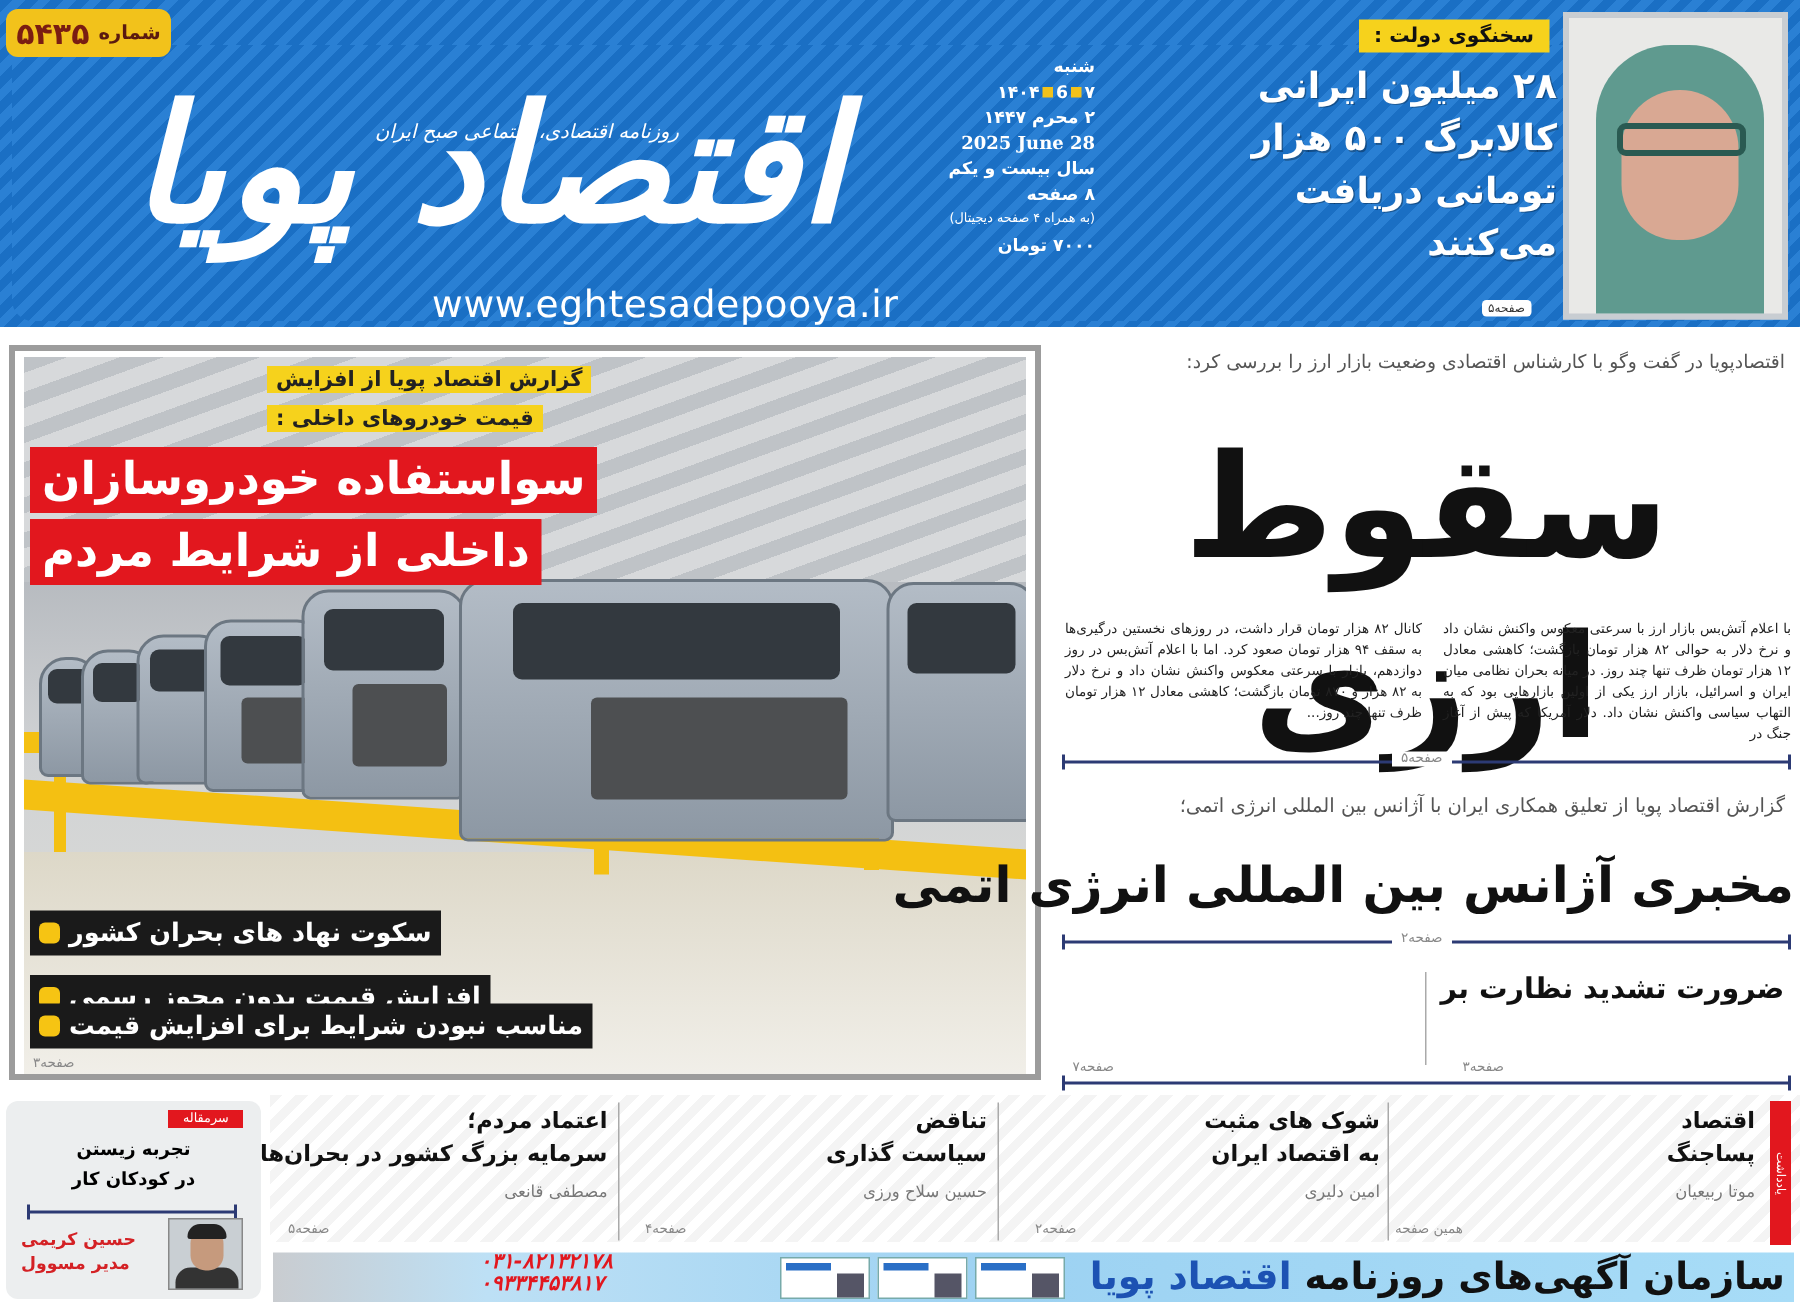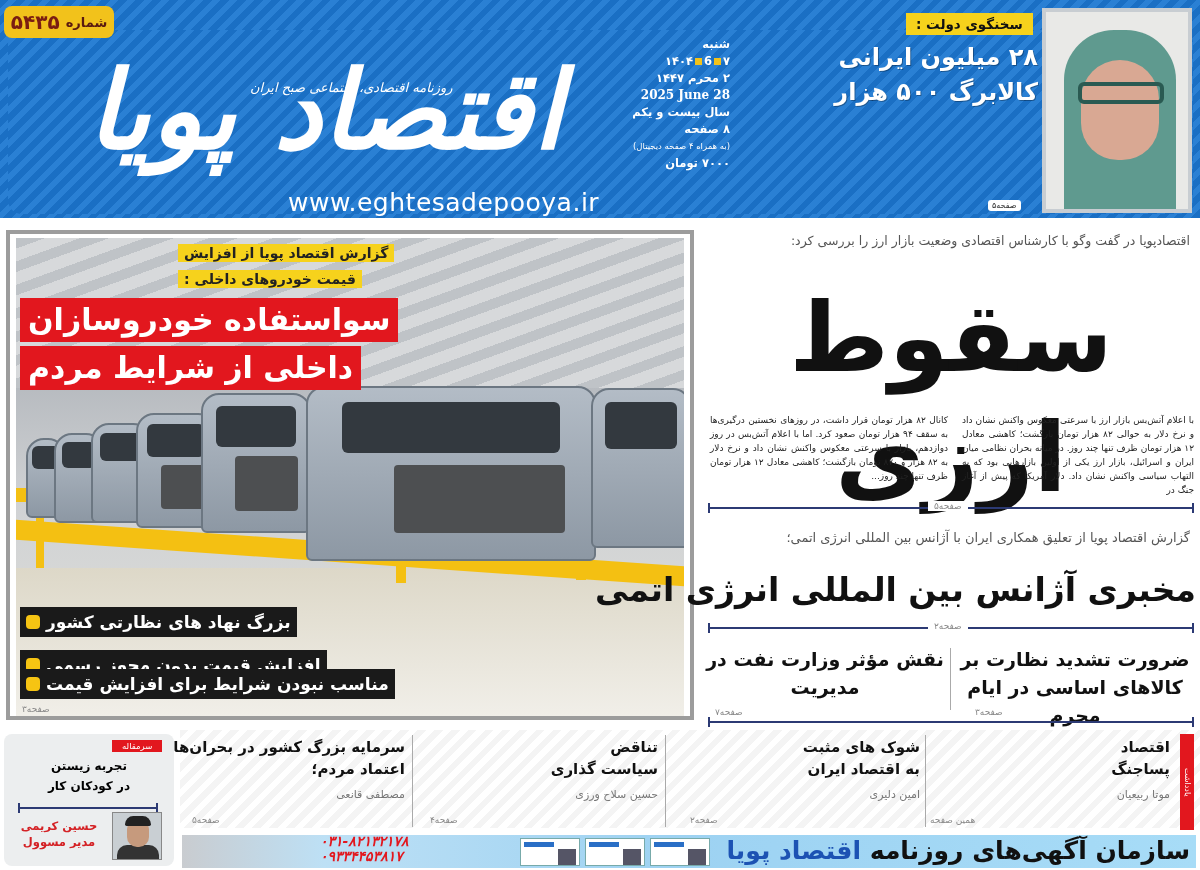--- a/index.html
+++ b/index.html
@@ -111,21 +111,21 @@
     .col-author { font-size: 11px; color: #777; text-align: right; white-space: nowrap; }
     .red-vert {
       left: 1180px; top: 734px; width: 14px; height: 96px; background: #e2171e; color: #fff; font-size: 8px;
       writing-mode: vertical-rl; display: flex; align-items: center; justify-content: center;
     }
     .editorial {
       left: 4px; top: 734px; width: 170px; height: 132px; background: #eceeef; border-radius: 8px;
     }
     .ed-tag { left: 112px; top: 740px; background: #e2171e; color: #fff; font-size: 8.5px; padding: 1px 10px; }
     .ed-title { left: 14px; top: 756px; width: 150px; font-size: 12px; font-weight: bold; text-align: center; line-height: 20px; }
-    .ed-author { left: 14px; top: 818px; width: 90px; text-align: center; color: #d42125; font-size: 11.5px; line-height: 16px; font-weight: bold; }
+    .ed-author { left: 14px; top: 818px; width: 90px; text-align: left; color: #d42125; font-size: 11.5px; line-height: 16px; font-weight: bold; }
     .ed-photo { left: 112px; top: 812px; width: 50px; height: 48px; background: #c9cfd3; border: 1px solid #888; overflow: hidden; }
     .ed-photo .hd { position: absolute; left: 14px; top: 6px; width: 22px; height: 28px; background: #c69a7d; border-radius: 10px; }
     .ed-photo .hair { position: absolute; left: 12px; top: 3px; width: 26px; height: 10px; background: #222; border-radius: 10px 10px 2px 2px; }
     .ed-photo .suit { position: absolute; left: 4px; top: 32px; width: 42px; height: 20px; background: #333; border-radius: 10px 10px 0 0; }
 
     .ad-banner {
       left: 182px; top: 835px; width: 1014px; height: 33px;
       background: linear-gradient(90deg, #c9ccd0 0%, #bde0f5 14%, #9dd2f2 48%, #a7dcf7 100%);
       overflow: hidden;
     }
@@ -159,20 +159,21 @@
   <div>سال بیست و یکم</div>
   <div>۸ صفحه</div>
   <div class="small">(به همراه ۴ صفحه دیجیتال)</div>
   <div>۷۰۰۰ تومان</div>
 </div>
 
 <div class="abs spokes-tag">سخنگوی دولت :</div>
 <div class="abs spokes-headline">
   <div>۲۸ میلیون ایرانی</div>
   <div>کالابرگ ۵۰۰ هزار</div>
+  <div>تومانی دریافت می‌کنند</div>
 </div>
 <div class="abs portrait">
   <div class="face-bg"></div>
     <div class="hijab"></div>
     <div class="face"></div>
     <div class="glasses"></div>
 </div>
 <div class="abs portrait-page">صفحه۵</div>
 
 <div class="abs feature-frame"></div>
@@ -209,21 +210,21 @@
       <div class="win"></div>
     </div>
 </div>
 
 <div class="abs kicker-y" style="left:178px;top:244px;">گزارش اقتصاد پویا از افزایش</div>
 <div class="abs kicker-y" style="left:178px;top:270px;">قیمت خودروهای داخلی :</div>
 <div class="abs hl-red" style="left:20px;top:298px;">سواستفاده خودروسازان</div>
 <div class="abs hl-red" style="left:20px;top:346px;">داخلی از شرایط مردم</div>
 
 <div class="abs bullet-row" style="left:20px;top:607px;">
-  <span>بزرگ نهاد های نظارتی کشور</span>
+  <span>سکوت نهاد های بحران کشور</span>
     <span class="dot"></span>
 </div>
 <div class="abs bullet-row" style="left:20px;top:638px;margin-top:12px;">
   <span>افزایش قیمت بدون مجوز رسمی</span>
     <span class="dot"></span>
 </div>
 <div class="abs bullet-row" style="left:20px;top:669px;">
   <span>مناسب نبودن شرایط برای افزایش قیمت</span>
     <span class="dot"></span>
 </div>
@@ -237,26 +238,24 @@
 <div class="abs sep-line" style="left:708px;top:507px;width:486px;"></div>
 <div class="abs sep-label" style="left:928px;top:501px;">صفحه۵</div>
 
 <div class="abs kicker-gray" style="left:712px;top:530px;width:478px;text-align:right;font-size:13px;color:#555;">گزارش اقتصاد پویا از تعلیق همکاری ایران با آژانس بین المللی انرژی اتمی؛</div>
 <div class="abs h2" style="left:706px;top:570px;width:490px;">مخبری آژانس بین المللی انرژی اتمی</div>
 <div class="abs sep-line" style="left:708px;top:627px;width:486px;"></div>
 <div class="abs sep-label" style="left:928px;top:621px;">صفحه۲</div>
 
 <div class="abs h3" style="left:955px;top:645px;width:240px;">
   <div>ضرورت تشدید نظارت بر</div>
-  <div>کالاهای اساسی در ایام محرم</div>
 </div>
 <div class="abs pg" style="left:975px;top:707px;">صفحه۳</div>
 <div class="abs vsep" style="left:950px;top:648px;height:62px;"></div>
 <div class="abs h3" style="left:705px;top:645px;width:240px;">
-  <div>نقش مؤثر وزارت نفت در مدیریت</div>
 </div>
 <div class="abs pg" style="left:715px;top:707px;">صفحه۷</div>
 <div class="abs sep-line" style="left:708px;top:721px;width:486px;"></div>
 
 <div class="abs bottom-strip"></div>
 <div class="abs red-vert">یادداشت</div>
 
 <div class="abs" style="left:1020px;top:736px;width:150px;">
   <div class="col-title">اقتصاد</div>
   <div class="col-title">پساجنگ</div>
@@ -275,22 +274,22 @@
 
 <div class="abs" style="left:520px;top:736px;width:138px;">
   <div class="col-title">تناقض</div>
   <div class="col-title">سیاست گذاری</div>
   <div class="col-author" style="margin-top:8px;">حسین سلاح ورزی</div>
 </div>
 <div class="abs pg" style="left:430px;top:815px;">صفحه۴</div>
 <div class="abs vsep" style="left:412px;top:735px;height:92px;"></div>
 
 <div class="abs" style="left:190px;top:736px;width:215px;">
+  <div class="col-title">اعتماد مردم؛</div>
   <div class="col-title">سرمایه بزرگ کشور در بحران‌ها</div>
-  <div class="col-title">اعتماد مردم؛</div>
   <div class="col-author" style="margin-top:8px;">مصطفی قانعی</div>
 </div>
 <div class="abs pg" style="left:192px;top:815px;">صفحه۵</div>
 
 <div class="abs editorial"></div>
 <div class="abs ed-tag">سرمقاله</div>
 <div class="abs ed-title">
   <div>تجربه زیستن</div>
   <div>در کودکان کار</div>
 </div>

